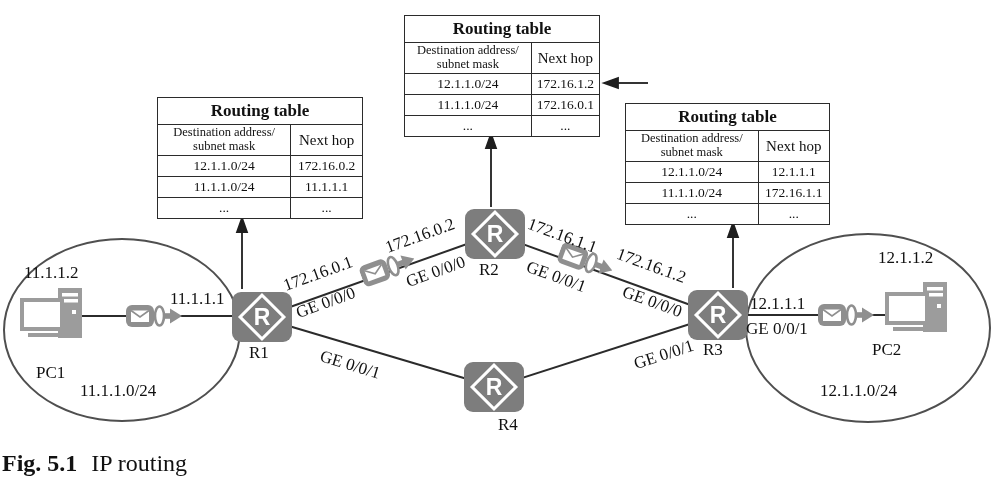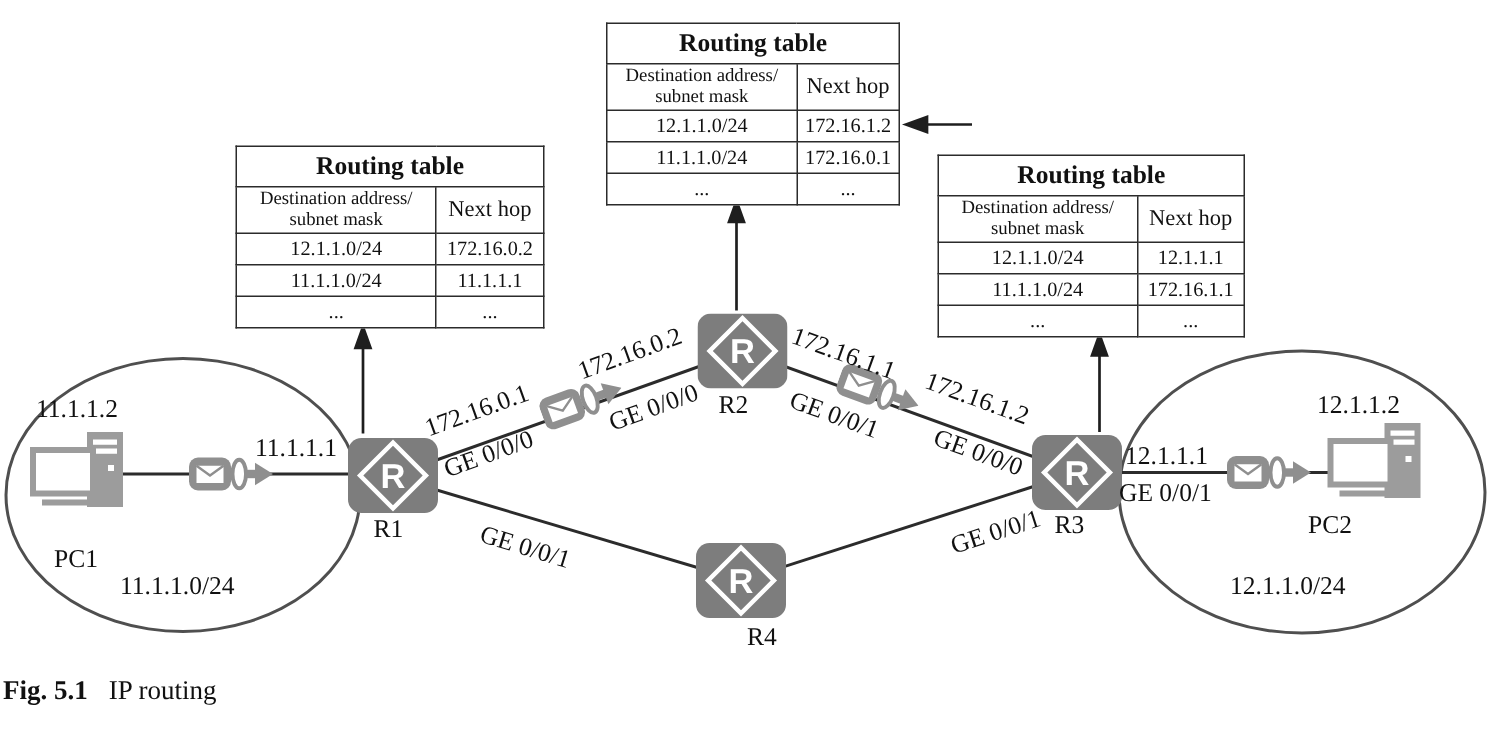--- a/index.html
+++ b/index.html
@@ -19,21 +19,21 @@
   .rt-title{font-size:17px;font-weight:bold;height:26px;margin-left:44px;}
   .rt-h1{font-size:12.5px;font-weight:normal;line-height:1.1;height:30px;font-family:Liberation Serif, serif;}
   .rt-h2{font-size:15px;font-weight:normal;}
   .rt-cell{font-size:13.5px;height:20px;line-height:1;}
   .lbl{position:absolute;font-size:17px;white-space:nowrap;z-index:5;line-height:1.1;}
   .entry-lbl{position:absolute;font-size:19px;white-space:nowrap;z-index:5;}
   .rot-n20{transform:rotate(-20deg);transform-origin:center;}
   .rot-p20{transform:rotate(20deg);transform-origin:center;}
   .rot-p17{transform:rotate(17deg);transform-origin:center;}
   .rot-n18{transform:rotate(-18deg);transform-origin:center;}
-  .caption{position:absolute;left:2px;top:450px;font-size:18px;z-index:5;}
+  .caption{position:absolute;left:2px;top:450px;font-size:24px;z-index:5;}
   .caption .fig{font-weight:bold;margin-right:14px;}
 </style>
 </head>
 <body>
 
 <div id="canvas">
 
   <div class="ellipse" style="left:3px;top:238px;width:234px;height:180px"></div>
   <div class="ellipse" style="left:745px;top:233px;width:242px;height:186px"></div>
 
@@ -234,21 +234,21 @@
     <rect x="5" y="7.5" width="18" height="11.5" fill="#fff"></rect>
     <path d="M5 7.5 L14 14 L23 7.5" fill="none" stroke="#8f8f8f" stroke-width="1.6"></path>
     <ellipse cx="33.5" cy="13" rx="4.5" ry="9.5" fill="#fff" stroke="#8f8f8f" stroke-width="2.6"></ellipse>
     <rect x="38" y="10.2" width="8" height="5.6" fill="#8f8f8f"></rect>
     <polygon points="44,5.5 56,13 44,20.5" fill="#8f8f8f"></polygon>
   </svg>
 
   <div class="lbl" style="left:24px;top:264px">11.1.1.2</div>
   <div class="lbl" style="left:36px;top:364px">PC1</div>
   <div class="lbl" style="left:80px;top:382px">11.1.1.0/24</div>
-  <div class="lbl" style="left:878px;top:261px">12.1.1.2</div>
+  <div class="lbl" style="left:878px;top:249px">12.1.1.2</div>
   <div class="lbl" style="left:872px;top:341px">PC2</div>
   <div class="lbl" style="left:820px;top:382px">12.1.1.0/24</div>
 
   <div class="lbl" style="left:170px;top:290px">11.1.1.1</div>
   <div class="lbl rot-n20" style="left:282px;top:265px">172.16.0.1</div>
   <div class="lbl rot-n20" style="left:295px;top:294px">GE 0/0/0</div>
   <div class="lbl rot-n20" style="left:384px;top:227px">172.16.0.2</div>
   <div class="lbl rot-n20" style="left:405px;top:263px">GE 0/0/0</div>
   <div class="lbl rot-p20" style="left:526px;top:227px">172.16.1.1</div>
   <div class="lbl rot-p20" style="left:525px;top:268px">GE 0/0/1</div>

